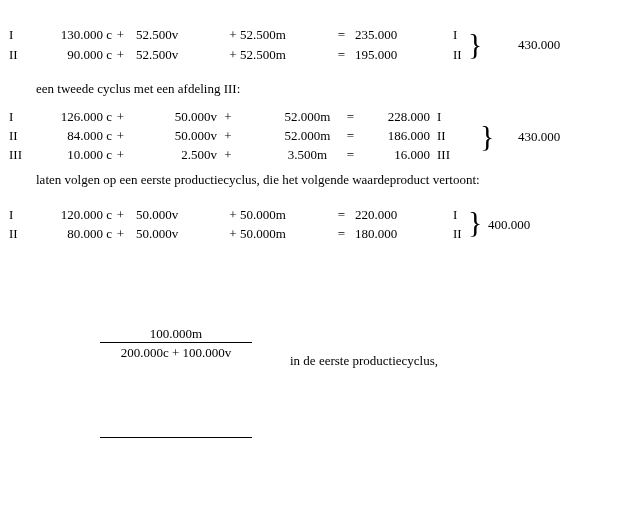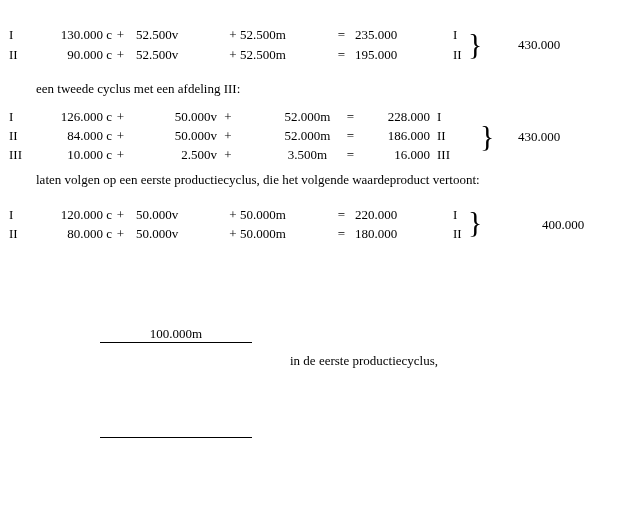--- a/index.html
+++ b/index.html
@@ -149,27 +149,28 @@
       <span class="cell c-c">80.000 c</span>
       <span class="cell c-p1">+</span>
       <span class="cell c-v">50.000v</span>
       <span class="cell c-p2">+</span>
       <span class="cell c-m">50.000m</span>
       <span class="cell c-eq">=</span>
       <span class="cell c-t">180.000</span>
       <span class="cell c-n2">II</span>
     </div>
     <span class="brace" style="left:468px; top:205px">}</span>
-    <span class="grand" style="left:542px; top:217px">400.000</span>
+    <span class="grand" style="left:488px; top:217px">400.000</span>
   </section>
 
 
   <div class="frac" style="top:326px">
     <span class="fnum">100.000m</span>
     <span class="fbar"></span>
+    <span class="fden">200.000c + 100.000v</span>
   </div>
   <div class="fraclabel" style="left:290px; top:353px">in de eerste productiecyclus,</div>
 
   <div class="frac" style="top:436px">
     <span class="fbar"></span>
   </div>
 
 </div>
 
 </body></html>

